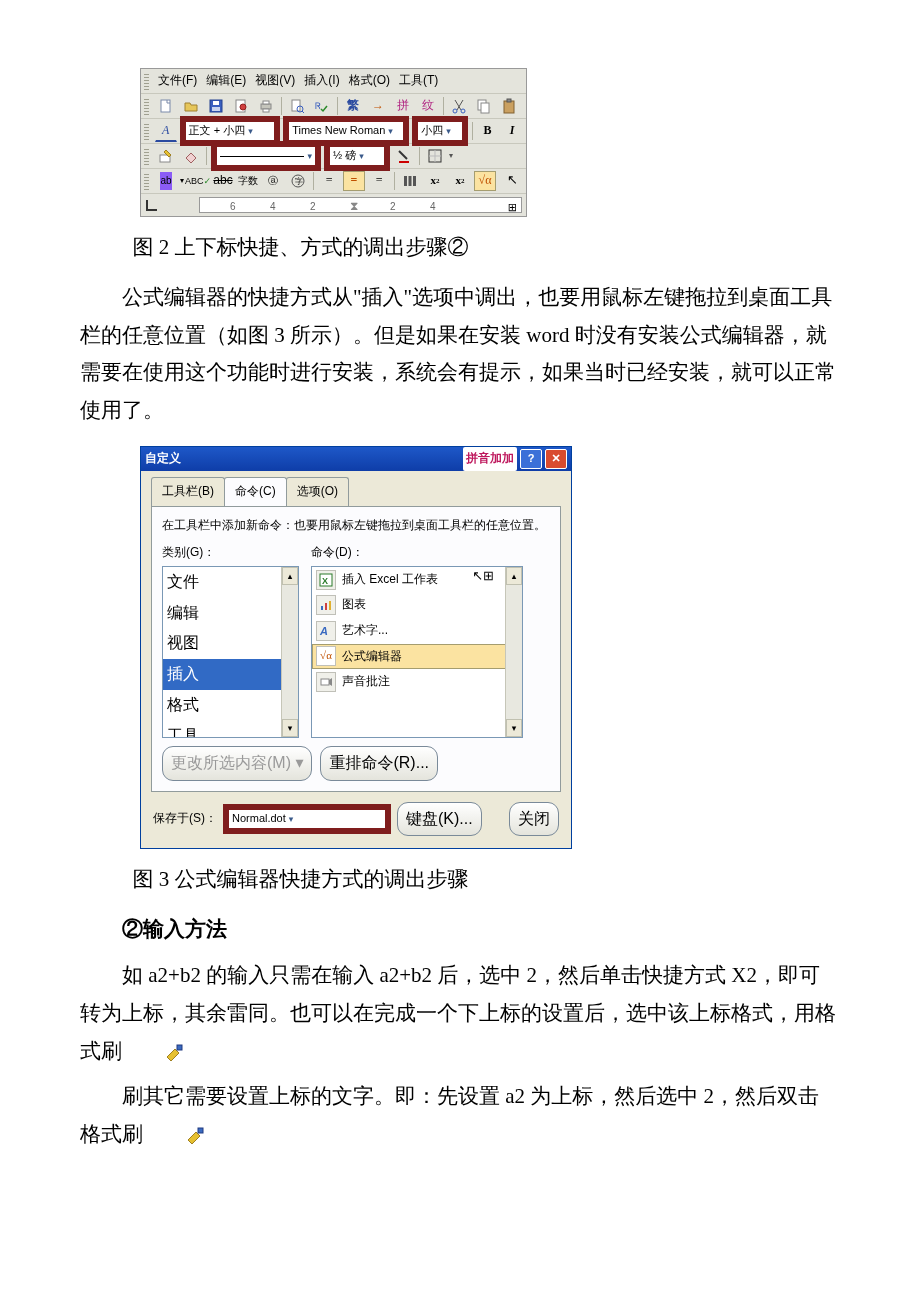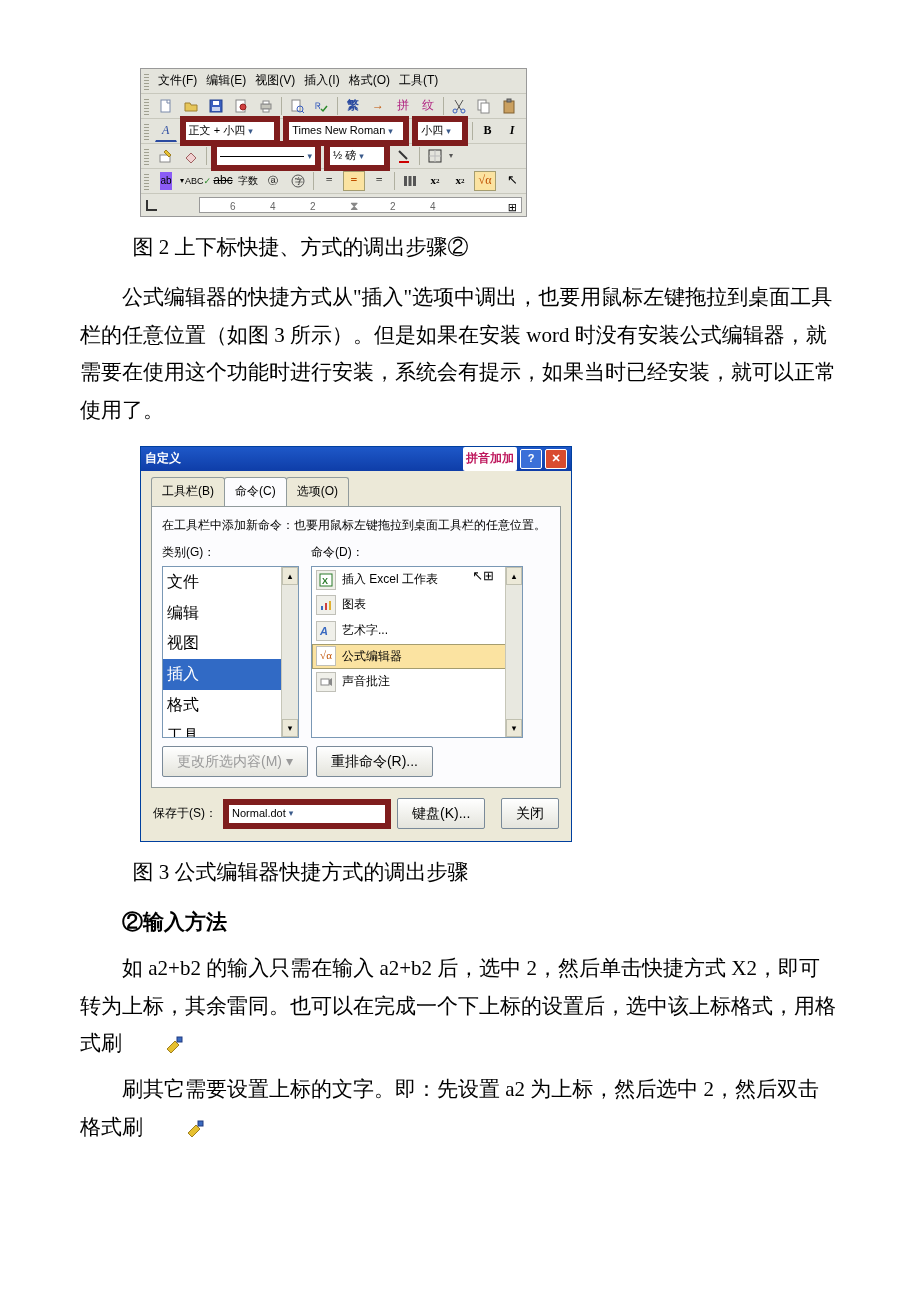--- a/index.html
+++ b/index.html
@@ -137,21 +137,21 @@
   .sbarrow{height:16px;border:1px solid #c0c0b0;background:#ece9d8;
     font-size:9px;display:flex;align-items:center;justify-content:center;}
   .cmdlist { width: 210px; }
   .cmditem { display:flex; align-items:center; gap:6px; padding:2px 4px; font-size:12px;}
   .cmditem.sel { border:1px solid #a59d6f; background:#fbe3a1; padding:1px 3px;}
   .cmdicon { width:18px;height:18px; display:flex;align-items:center;justify-content:center;
     border:1px solid #c0c0b8; background:#f0f0ea;}
   .btnrow { display:flex; gap:8px; margin-top:8px; }
   .winbutton {
     border:1px solid #7a8a99; background:linear-gradient(180deg,#fff,#e4e4dc);
-    padding:2px 14px; font-size:14px; border-radius:2px;
+    padding:2px 8px; font-size:16px; border-radius:11px;
   }
   .winbutton.dis { color:#9a9a9a; }
   .footer { display:flex; align-items:center; gap:6px; padding:0 12px 12px 12px;}
   .footer .spacer{flex:1;}
   .cursor2 { position:absolute; font-size:13px; line-height:1; }
   .watermark {
     position:absolute; left:50%; top:22px; transform:translateX(-50%);
     font-size:38px; font-family:sans-serif; color:rgba(150,150,150,0.35);
     pointer-events:none; white-space:nowrap; letter-spacing:1px;
   }

